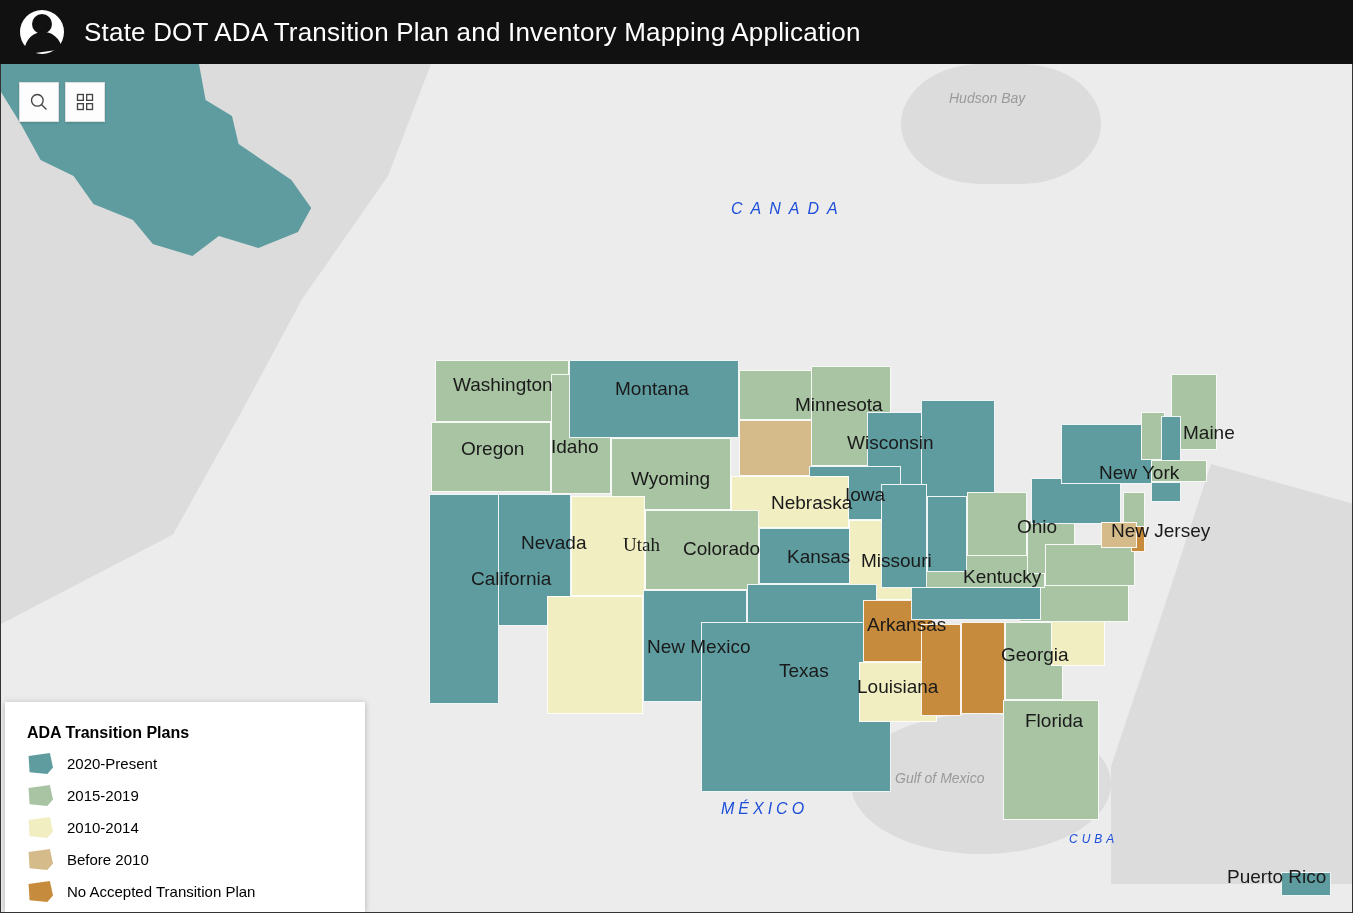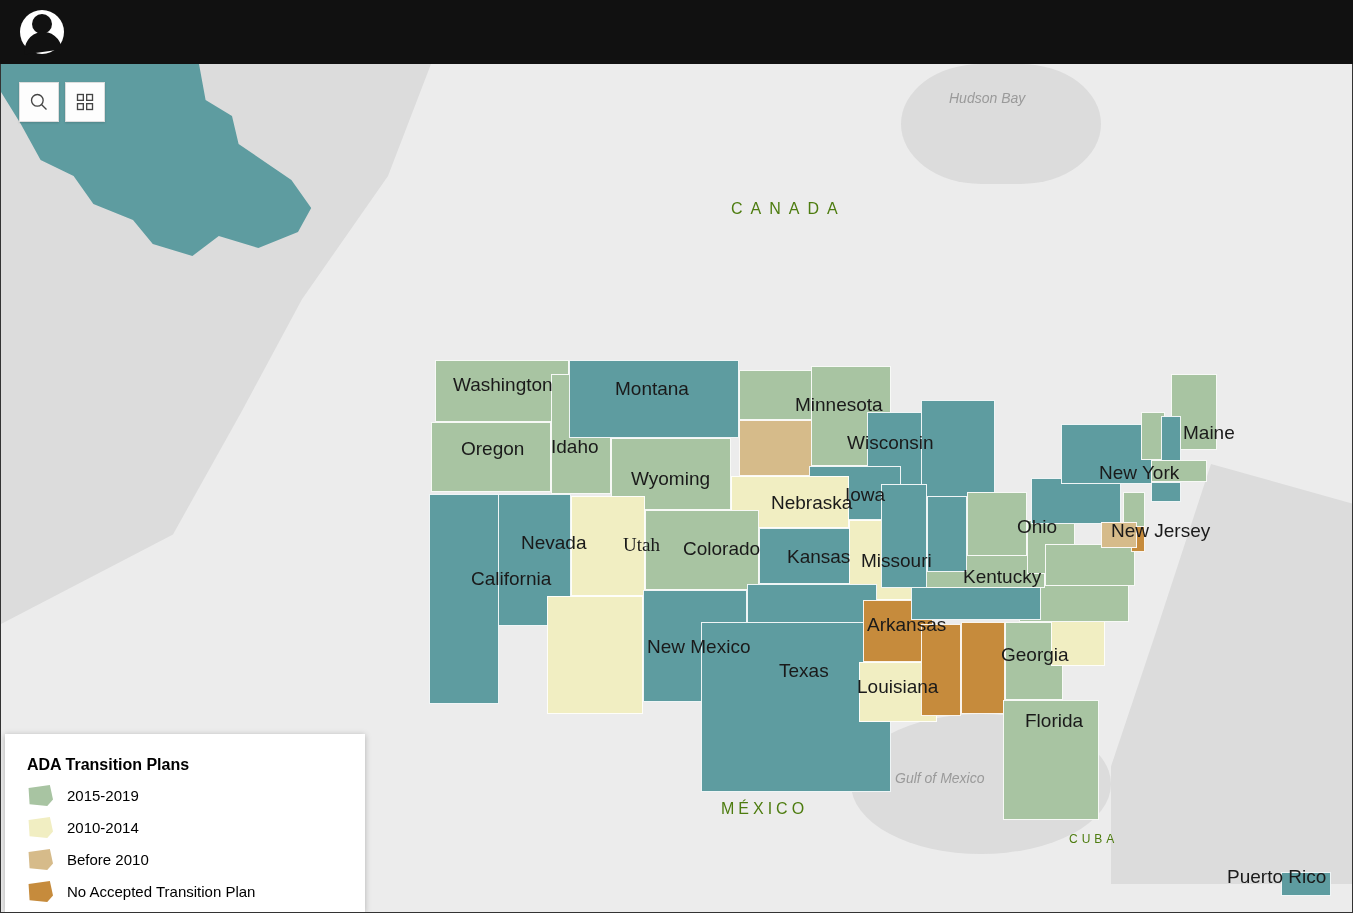--- a/index.html
+++ b/index.html
@@ -68,24 +68,25 @@
   }
   .basemap-label {
     position: absolute;
     color: #9a9a9a;
     font-style: italic;
     font-size: 14px;
     pointer-events: none;
   }
   .basemap-country {
     position: absolute;
-    color: #4d7c0f;
+    color: #1d4ed8;
     font-size: 16px;
     letter-spacing: 8px;
     pointer-events: none;
+    font-style: italic;
   }
 
   .toolbar {
     position: absolute;
     top: 18px;
     left: 18px;
     display: flex;
     gap: 6px;
     z-index: 50;
   }
@@ -152,20 +153,21 @@
     background: #5e9ca0;
     clip-path: polygon(0% 0%, 60% 0%, 62% 18%, 70% 26%, 72% 40%, 88% 58%, 94% 72%, 90% 84%, 78% 92%, 66% 86%, 58% 96%, 46% 90%, 40% 78%, 28% 70%, 22% 56%, 12% 48%, 6% 30%, 0% 14%);
     z-index: 2;
   }
 </style>
 </head>
 <body>
 
 <div class="header">
   <div class="logo"></div>
+  <div class="title">State DOT ADA Transition Plan and Inventory Mapping Application</div>
 </div>
 
 <div class="map-wrap">
 
   <div class="basemap">
 
     <div class="land" style="left:0;top:0;width:1353px;height:849px;"></div>
 
     <div class="water" style="left:0;top:0;width:430px;height:560px;clip-path:polygon(0 0,100% 0,90% 20%,70% 42%,56% 62%,40% 84%,0 100%);"></div>
     <div class="water" style="left:900px;top:0;width:200px;height:120px;border-radius:40%/50%;"></div>
@@ -276,20 +278,24 @@
         <rect x="3" y="14" width="7" height="7"></rect>
           <rect x="14" y="14" width="7" height="7"></rect>
       </svg>
     </div>
   </div>
 
   <div class="legend">
     <div class="legend-title">ADA Transition Plans</div>
     <div class="legend-items" id="legend-items">
         <div class="legend-item">
+          <div class="swatch c-2020"></div>
+          <span>2020-Present</span>
+        </div>
+        <div class="legend-item">
           <div class="swatch c-2015"></div>
           <span>2015-2019</span>
         </div>
         <div class="legend-item">
           <div class="swatch c-2010"></div>
           <span>2010-2014</span>
         </div>
         <div class="legend-item">
           <div class="swatch c-before"></div>
           <span>Before 2010</span>

